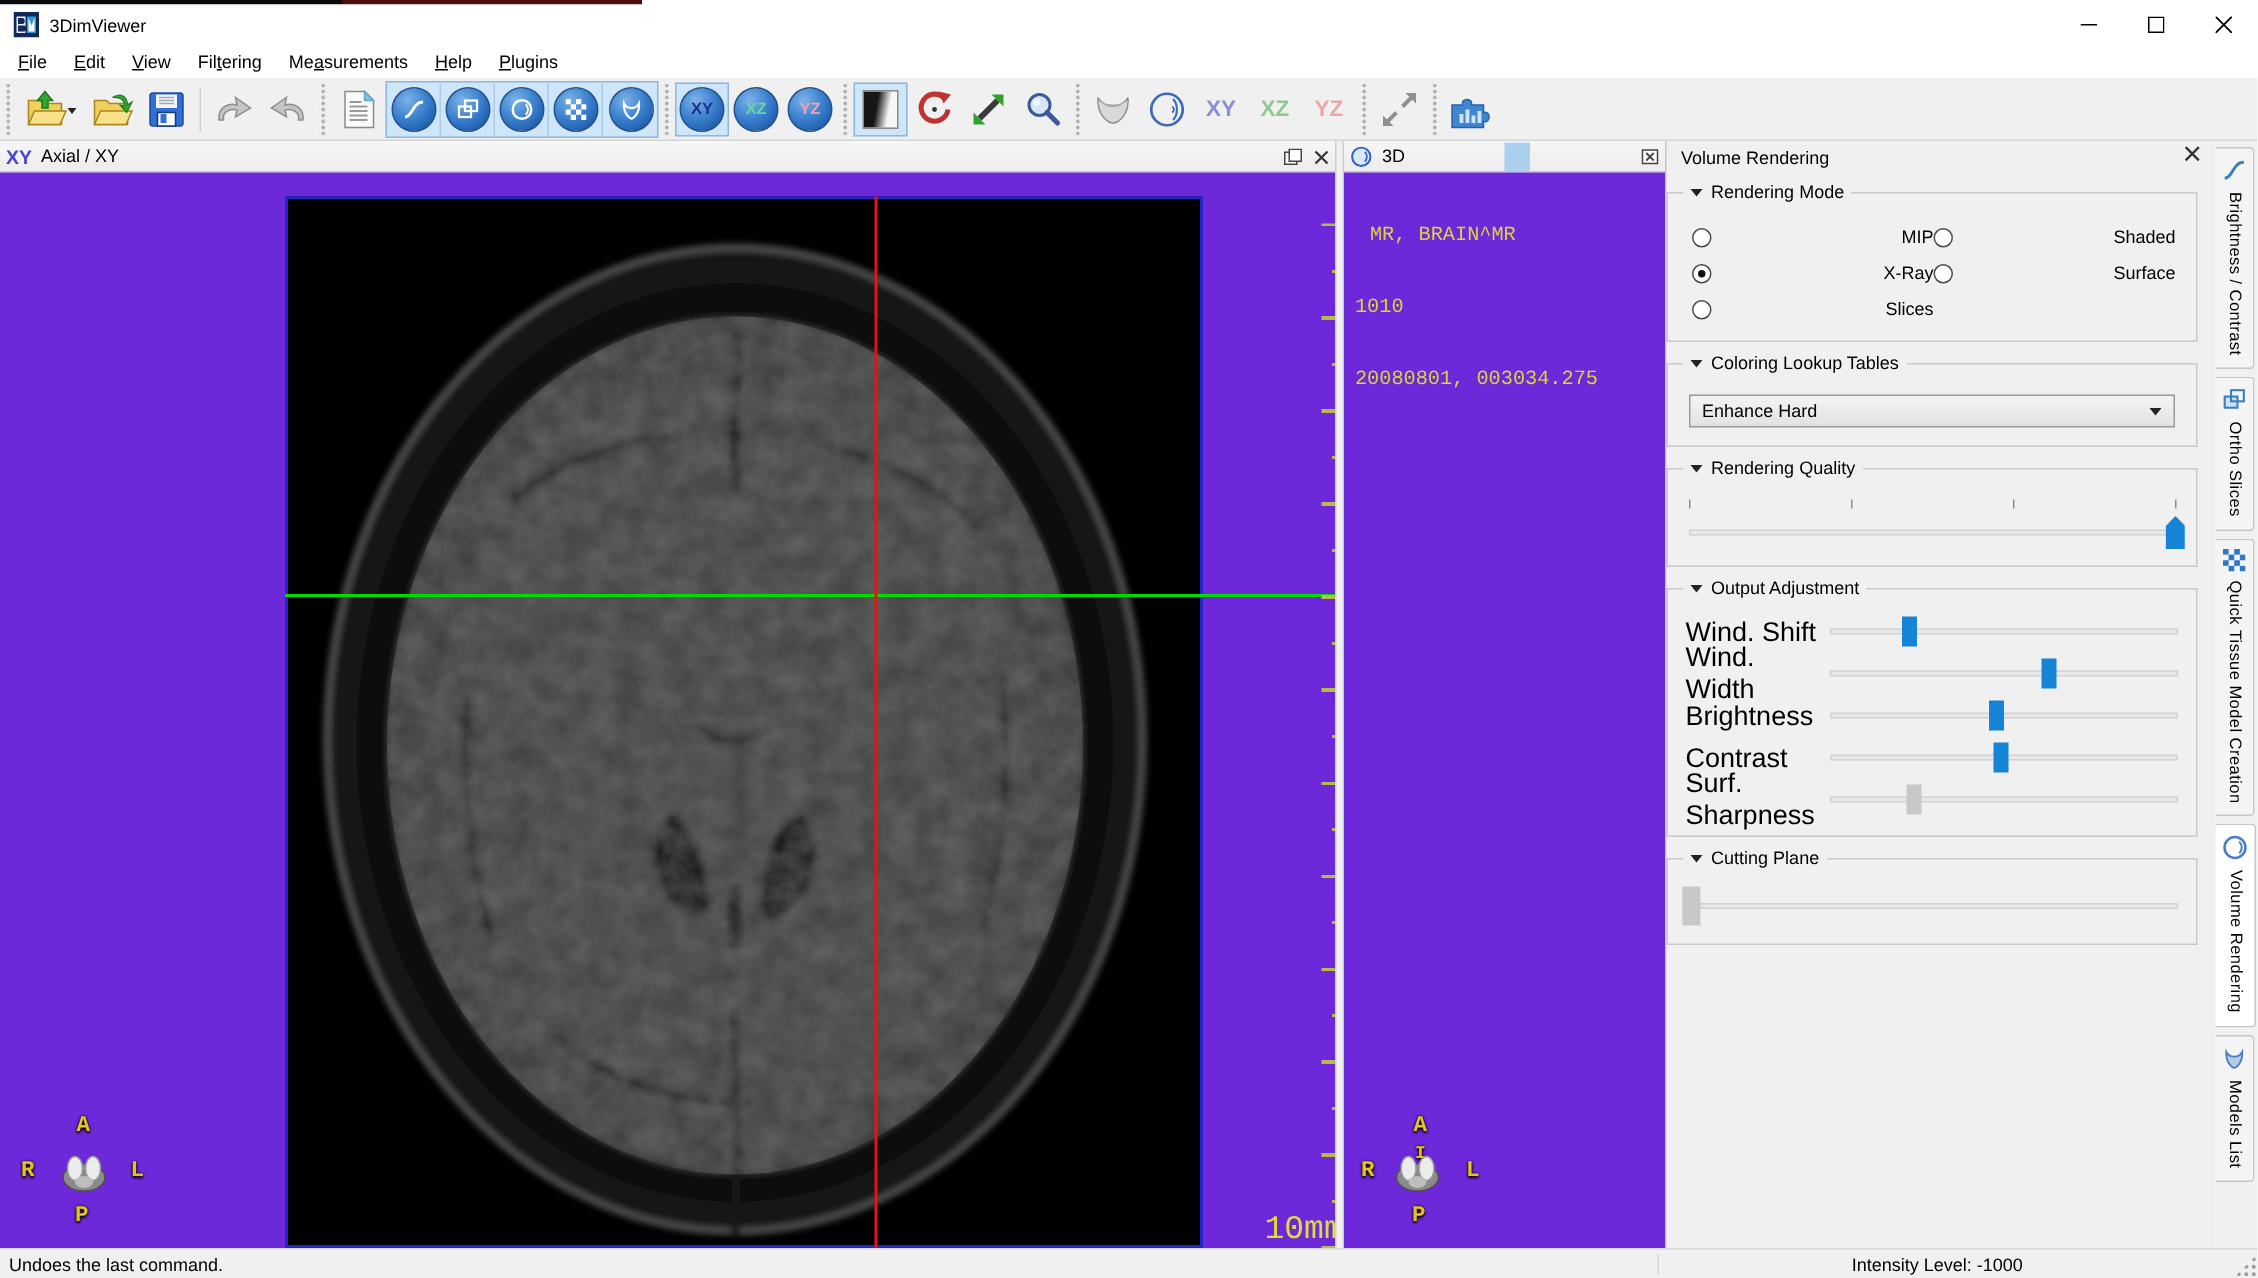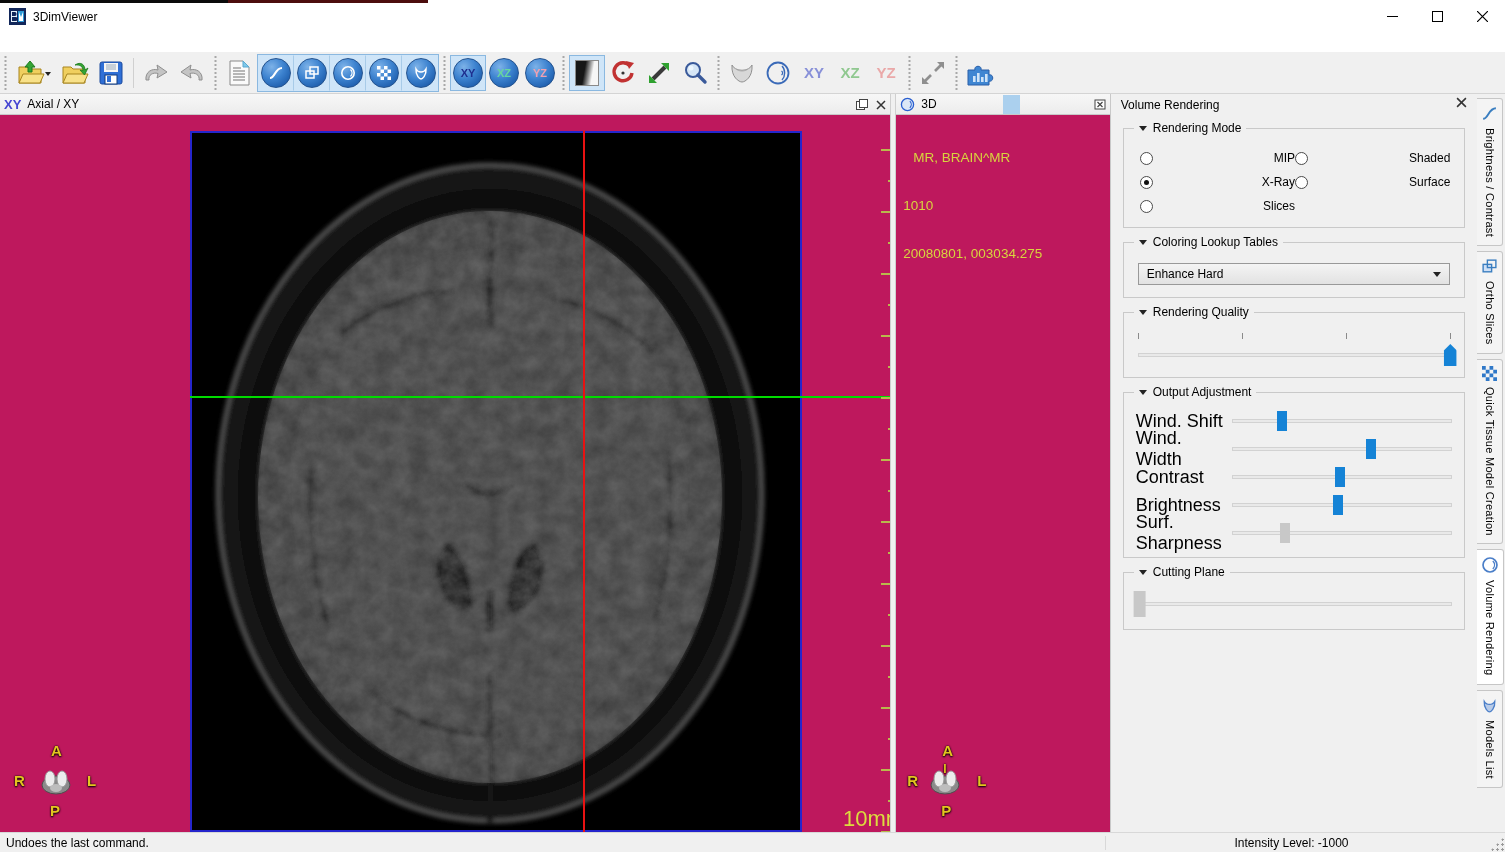--- a/index.html
+++ b/index.html
@@ -37,21 +37,21 @@
   .blue-circle span { font-weight:bold; font-size:11px; }
   .axis-label { font-weight:bold; font-size:15px; }
 
   
   .main { position:absolute; top:94px; left:0; width:1505px; height:738px; display:flex; }
 
   .panel-header { height:21px; background:linear-gradient(#f7f7f7,#ececec); border-bottom:1px solid #c8c8c8; display:flex; align-items:center; padding:0 4px; position:relative; }
   .panel-header .hdr-icons { position:absolute; right:4px; top:0; height:21px; display:flex; align-items:center; gap:8px; }
 
   .viewport-xy { width:901px; height:738px; display:flex; flex-direction:column; }
-  .canvas { position:relative; flex:1; background:#be185d; overflow:hidden; }
+  .canvas { position:relative; flex:1; background:#6d28d9; overflow:hidden;font-family:Liberation Mono, monospace; }
 
   .mri-frame { position:absolute; left:190px; top:16px; width:612px; height:701px; border:2px solid #2525cc; background:#000; }
   .cross-h { position:absolute; left:190px; top:281px; width:707px; height:2px; background:#00dc00; }
   .cross-v { position:absolute; left:583px; top:16px; width:2px; height:701px; background:#e81212; }
 
   .orient { position:absolute; width:110px; height:90px; }
   .orient .ol { position:absolute; color:#e3c41f; font-weight:bold; font-size:15px; text-shadow:0 1px 2px #000, 0 0 2px #000; }
   .orient svg { position:absolute; left:36px; top:28px; }
 
   .ruler-line { position:absolute; left:896px; top:0; bottom:0; width:2px; background:#b9b94c; }
@@ -63,21 +63,21 @@
 
   .viewport-3d { width:216px; height:738px; display:flex; flex-direction:column; }
   .overlay-text { position:absolute; left:7px; top:3px; color:#d8d43f; font-size:13.5px; line-height:16px; white-space:pre; }
   .overlay-text .l0 { padding-left:10px; }
   .hdr-strip { position:absolute; left:107px; top:1px; width:17px; height:19px; background:#abd0ee; }
 
   
   .right-panel { width:372px; height:738px; background:#f0f0f0; border-left:1px solid #c8c8c8; position:relative; }
   .rp-header { height:22px; display:flex; align-items:center; padding:0 10px; position:relative; }
   .rp-header .close-x { position:absolute; right:10px; top:3px; }
-  .group { position:relative; border:1px solid #c9c9c9; margin:12px 12px 14px 12px; padding:14px 10px 10px 10px; }
+  .group { position:relative; border:1px solid #c9c9c9; margin:12px 12px 14px 0; padding:14px 10px 10px 10px; }
   .group-legend { position:absolute; top:-8px; left:10px; background:#f0f0f0; padding:0 5px; display:flex; align-items:center; gap:6px; font-size:12px; color:#000; }
   .tri-down { width:0; height:0; border-left:4px solid transparent; border-right:4px solid transparent; border-top:5px solid #222; }
 
   .radio-grid { display:grid; grid-template-columns:1fr 1fr; row-gap:10px; padding:8px 4px 4px 6px; }
   .radio-row { display:flex; align-items:center; gap:7px;justify-content:space-between; }
   .radio { width:13px; height:13px; border:1px solid #4a4a4a; border-radius:50%; background:#fff; position:relative; }
   .radio.checked::after { content:""; position:absolute; left:3px; top:3px; width:5px; height:5px; border-radius:50%; background:#111; }
 
   .dropdown { margin:6px 4px 2px 4px; height:22px; border:1px solid #999; background:linear-gradient(#f4f4f4,#e2e2e2); display:flex; align-items:center; padding:0 8px; position:relative; }
   .dropdown .dd-arrow { position:absolute; right:8px; top:8px; width:0; height:0; border-left:4px solid transparent; border-right:4px solid transparent; border-top:5px solid #222; }
@@ -138,20 +138,29 @@
           </svg>
       </div>
       <div class="win-btn">
         <svg width="11" height="11" viewBox="0 0 11 11">
             <path d="M0,0 L11,11 M11,0 L0,11" stroke="#000" stroke-width="1.2"></path>
           </svg>
       </div>
     </div>
   </div>
 
+  <div class="menubar">
+    <span class="menu-item"><u>F</u>ile</span>
+    <span class="menu-item"><u>E</u>dit</span>
+    <span class="menu-item"><u>V</u>iew</span>
+    <span class="menu-item">Fil<u>t</u>ering</span>
+    <span class="menu-item">Me<u>a</u>surements</span>
+    <span class="menu-item"><u>H</u>elp</span>
+    <span class="menu-item"><u>P</u>lugins</span>
+  </div>
 
   <div class="toolbar">
     <div class="grip"></div>
 
     <div class="tbtn wide">
       <svg width="34" height="26" viewBox="0 0 34 26">
         <path d="M2,7 h8 l2,2 h12 v14 h-22 z" fill="#f0cf5e" stroke="#a8851e"></path>
         <path d="M2,23 l4,-9 h21 l-4,9 z" fill="#f8e189" stroke="#a8851e"></path>
         <path d="M13,1 l5,6 h-3 v5 h-4 v-5 h-3 z" fill="#35a435" stroke="#1d7a1d"></path>
         <path d="M28,12 l6,0 -3,4 z" fill="#222"></path>
@@ -540,31 +549,31 @@
           </div>
         </div>
         <div class="out-row">
           <span class="out-label">Wind. Width</span>
           <div class="out-slider">
             <div class="groove"></div>
             <div class="bar-handle" style="left: 63%;"></div>
           </div>
         </div>
         <div class="out-row">
+          <span class="out-label">Brightness</span>
+          <div class="out-slider">
+            <div class="groove"></div>
+            <div class="bar-handle" style="left: 48%;"></div>
+          </div>
+        </div>
+        <div class="out-row">
           <span class="out-label">Contrast</span>
           <div class="out-slider">
             <div class="groove"></div>
             <div class="bar-handle" style="left: 49%;"></div>
-          </div>
-        </div>
-        <div class="out-row">
-          <span class="out-label">Brightness</span>
-          <div class="out-slider">
-            <div class="groove"></div>
-            <div class="bar-handle" style="left: 48%;"></div>
           </div>
         </div>
         <div class="out-row">
           <span class="out-label">Surf. Sharpness</span>
           <div class="out-slider">
             <div class="groove"></div>
             <div class="bar-handle disabled" style="left: 24%;"></div>
           </div>
         </div>
       </div>

